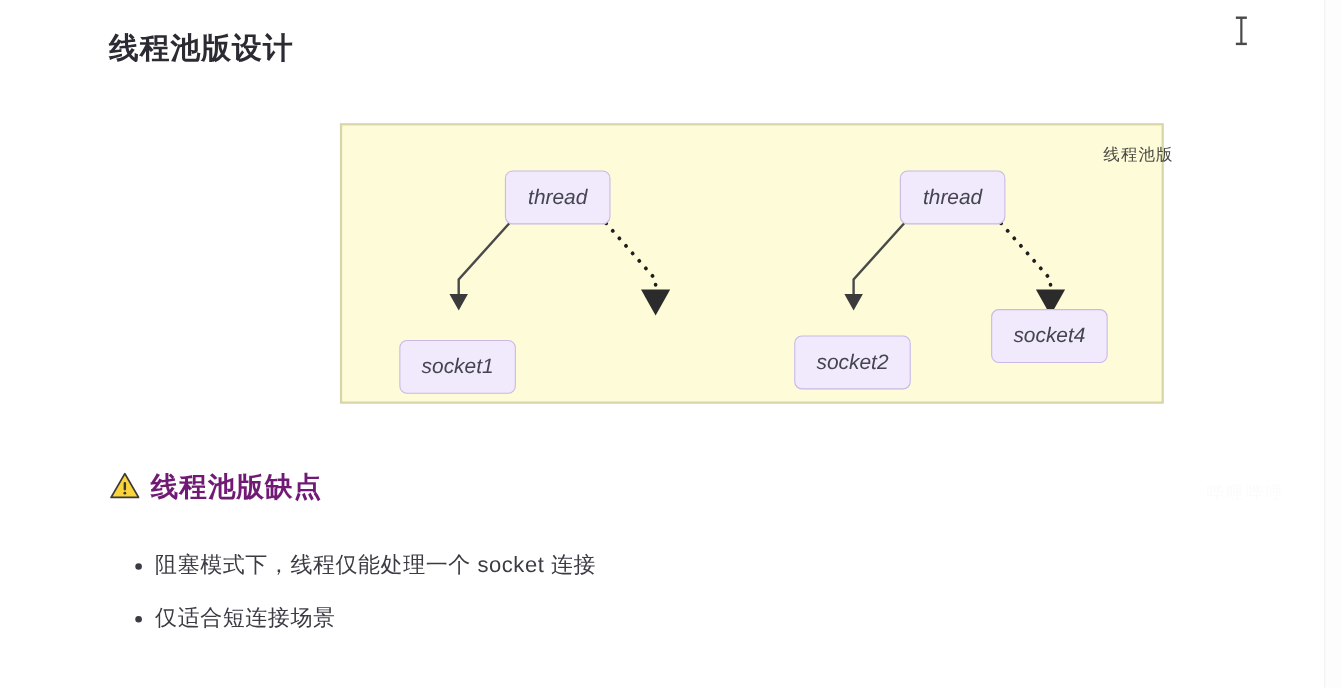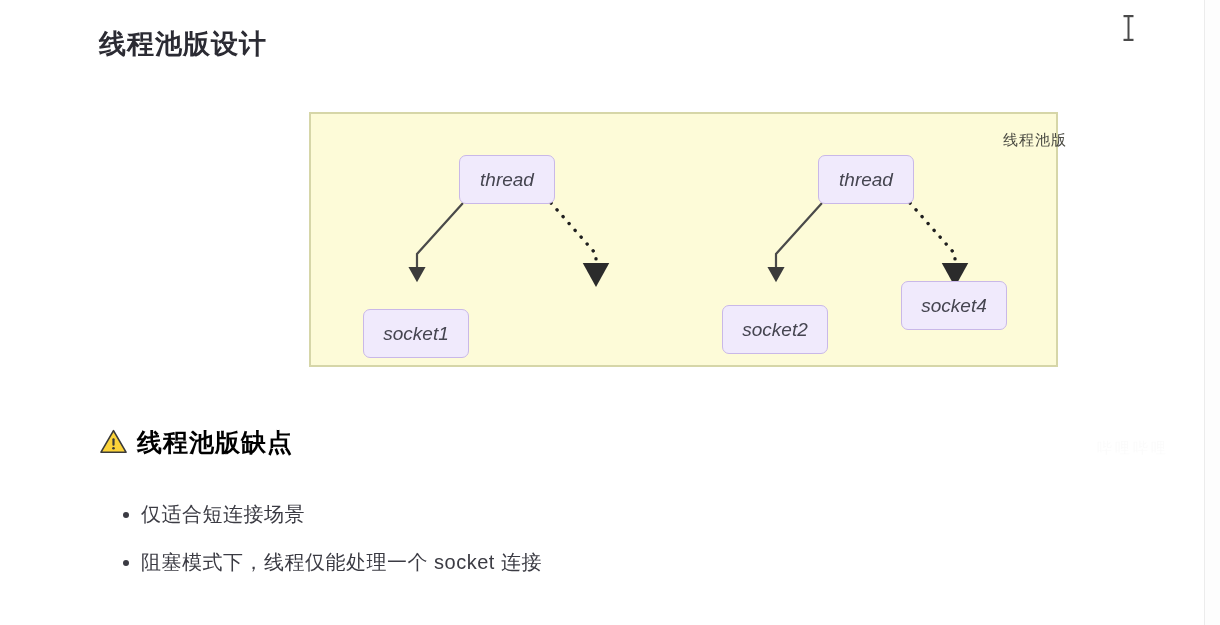--- a/index.html
+++ b/index.html
@@ -113,21 +113,21 @@
     display: inline-block;
     width: 28px; height: 28px;
     line-height: 28px;
     text-align: center;
     font-size: 26px;
     color: #f2c200;
   }
   #warn-title {
     font-size: 25px;
     font-weight: bold;
-    color: #000000;
+    color: #701a75;
     letter-spacing: 1px;
     white-space: nowrap;
   }
 
   
   #bullets {
     position: absolute;
     left: 113px; top: 490px;
     margin: 0;
     padding: 0 0 0 28px;
@@ -211,22 +211,22 @@
       <svg width="27" height="25" viewBox="0 0 27 25" xmlns="http://www.w3.org/2000/svg">
         <path d="M13.5 1.6 L26 23.2 L1 23.2 Z" fill="#fbd33a" stroke="#3a3a3a" stroke-width="1.6" stroke-linejoin="round"></path>
         <rect x="12.4" y="9.2" width="2.2" height="7.6" rx="1" fill="#3a3a3a"></rect>
         <circle cx="13.5" cy="19.3" r="1.3" fill="#3a3a3a"></circle>
       </svg>
     </span>
     <span id="warn-title">线程池版缺点</span>
   </div>
 
   <ul id="bullets">
+    <li>阻塞模式下，线程仅能处理一个 socket 连接</li>
     <li>仅适合短连接场景</li>
-    <li>阻塞模式下，线程仅能处理一个 socket 连接</li>
   </ul>
 
   <div id="watermark">哔哩哔哩</div>
 
   <div id="text-cursor">
     <svg width="13" height="28" viewBox="0 0 13 28" xmlns="http://www.w3.org/2000/svg">
       <rect x="5.5" y="2" width="2" height="24" fill="#4a4a4a"></rect>
       <rect x="1.5" y="1" width="10" height="2.2" fill="#4a4a4a"></rect>
       <rect x="1.5" y="24.8" width="10" height="2.2" fill="#4a4a4a"></rect>
     </svg>

